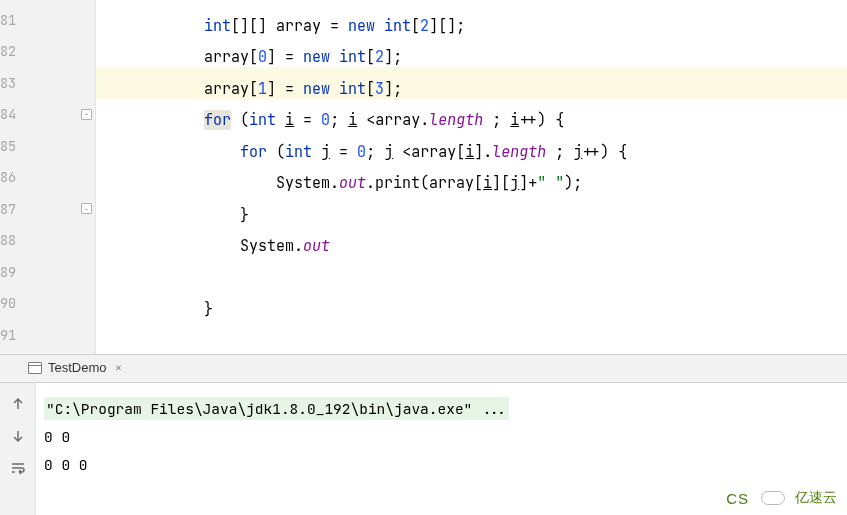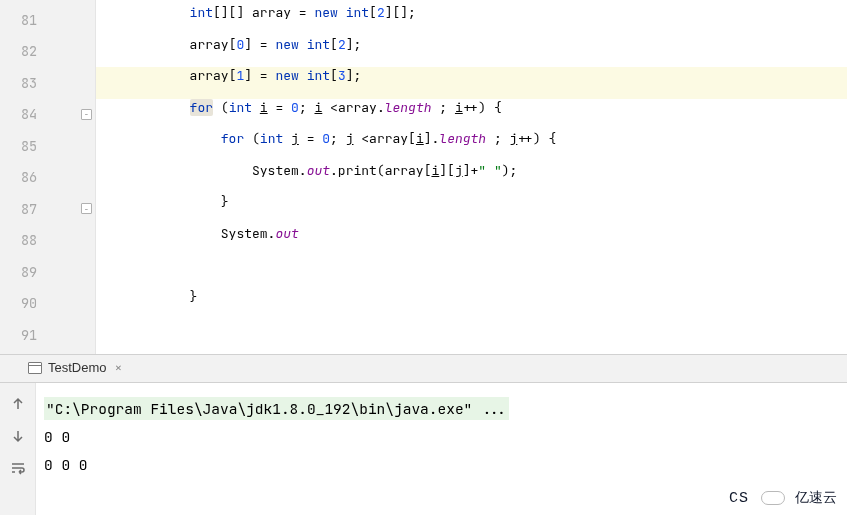--- a/index.html
+++ b/index.html
@@ -25,21 +25,21 @@
       user-select: none;
     }
     .gutter-line {
       display: flex;
       height: 31.5px;
       align-items: center;
       position: relative;
     }
     .line-num {
       width: 70px;
-      text-align: center;
+      text-align: left;
       color: #a8a8a8;
       padding-right: 12px;
       font-size: 13.5px;
     }
     .fold-icon {
       position: absolute;
       right: 3px;
       width: 11px;
       height: 11px;
       border: 1px solid #b0b0b0;
@@ -55,23 +55,23 @@
     .fold-icon.open::before { content: "−"; }
     .code-area {
       flex: 1;
       padding-top: 4px;
       position: relative;
       overflow: hidden;
     }
     .code-line {
       height: 31.5px;
       display: flex;
-      align-items: flex-start;
+      align-items: flex-end;
       white-space: pre;
-      font-size: 13px;
+      font-size: 15px;
       padding-left: 0;
     }
     .code-line.highlight-line {
       background: #fcfae3;
     }
     .tok-kw { color: #0033b3; }
     .tok-num { color: #1750eb; }
     .tok-field { color: #871094; font-style: italic; }
     .tok-static { color: #871094; font-style: italic; }
     .tok-str { color: #067d17; }
@@ -160,22 +160,22 @@
       display: inline;
       padding: 2px 2px;
     }
     .watermark {
       position: absolute;
       right: 10px;
       bottom: 8px;
       display: flex;
       align-items: center;
       gap: 12px;
-      color: #0f172a;
-      font-family: Liberation Mono, monospace;
+      color: #4d7c0f;
+      font-family: Liberation Sans, sans-serif;
     }
     .wm-cs { font-size: 15px; letter-spacing: 1px; }
     .wm-logo { font-size: 14px; display:flex; align-items:center; gap:10px;}
     .wm-cloud {
       width: 24px; height: 14px;
       border: 1.5px solid #b9b9b9;
       border-radius: 8px;
       position: relative;
     }
   </style>

